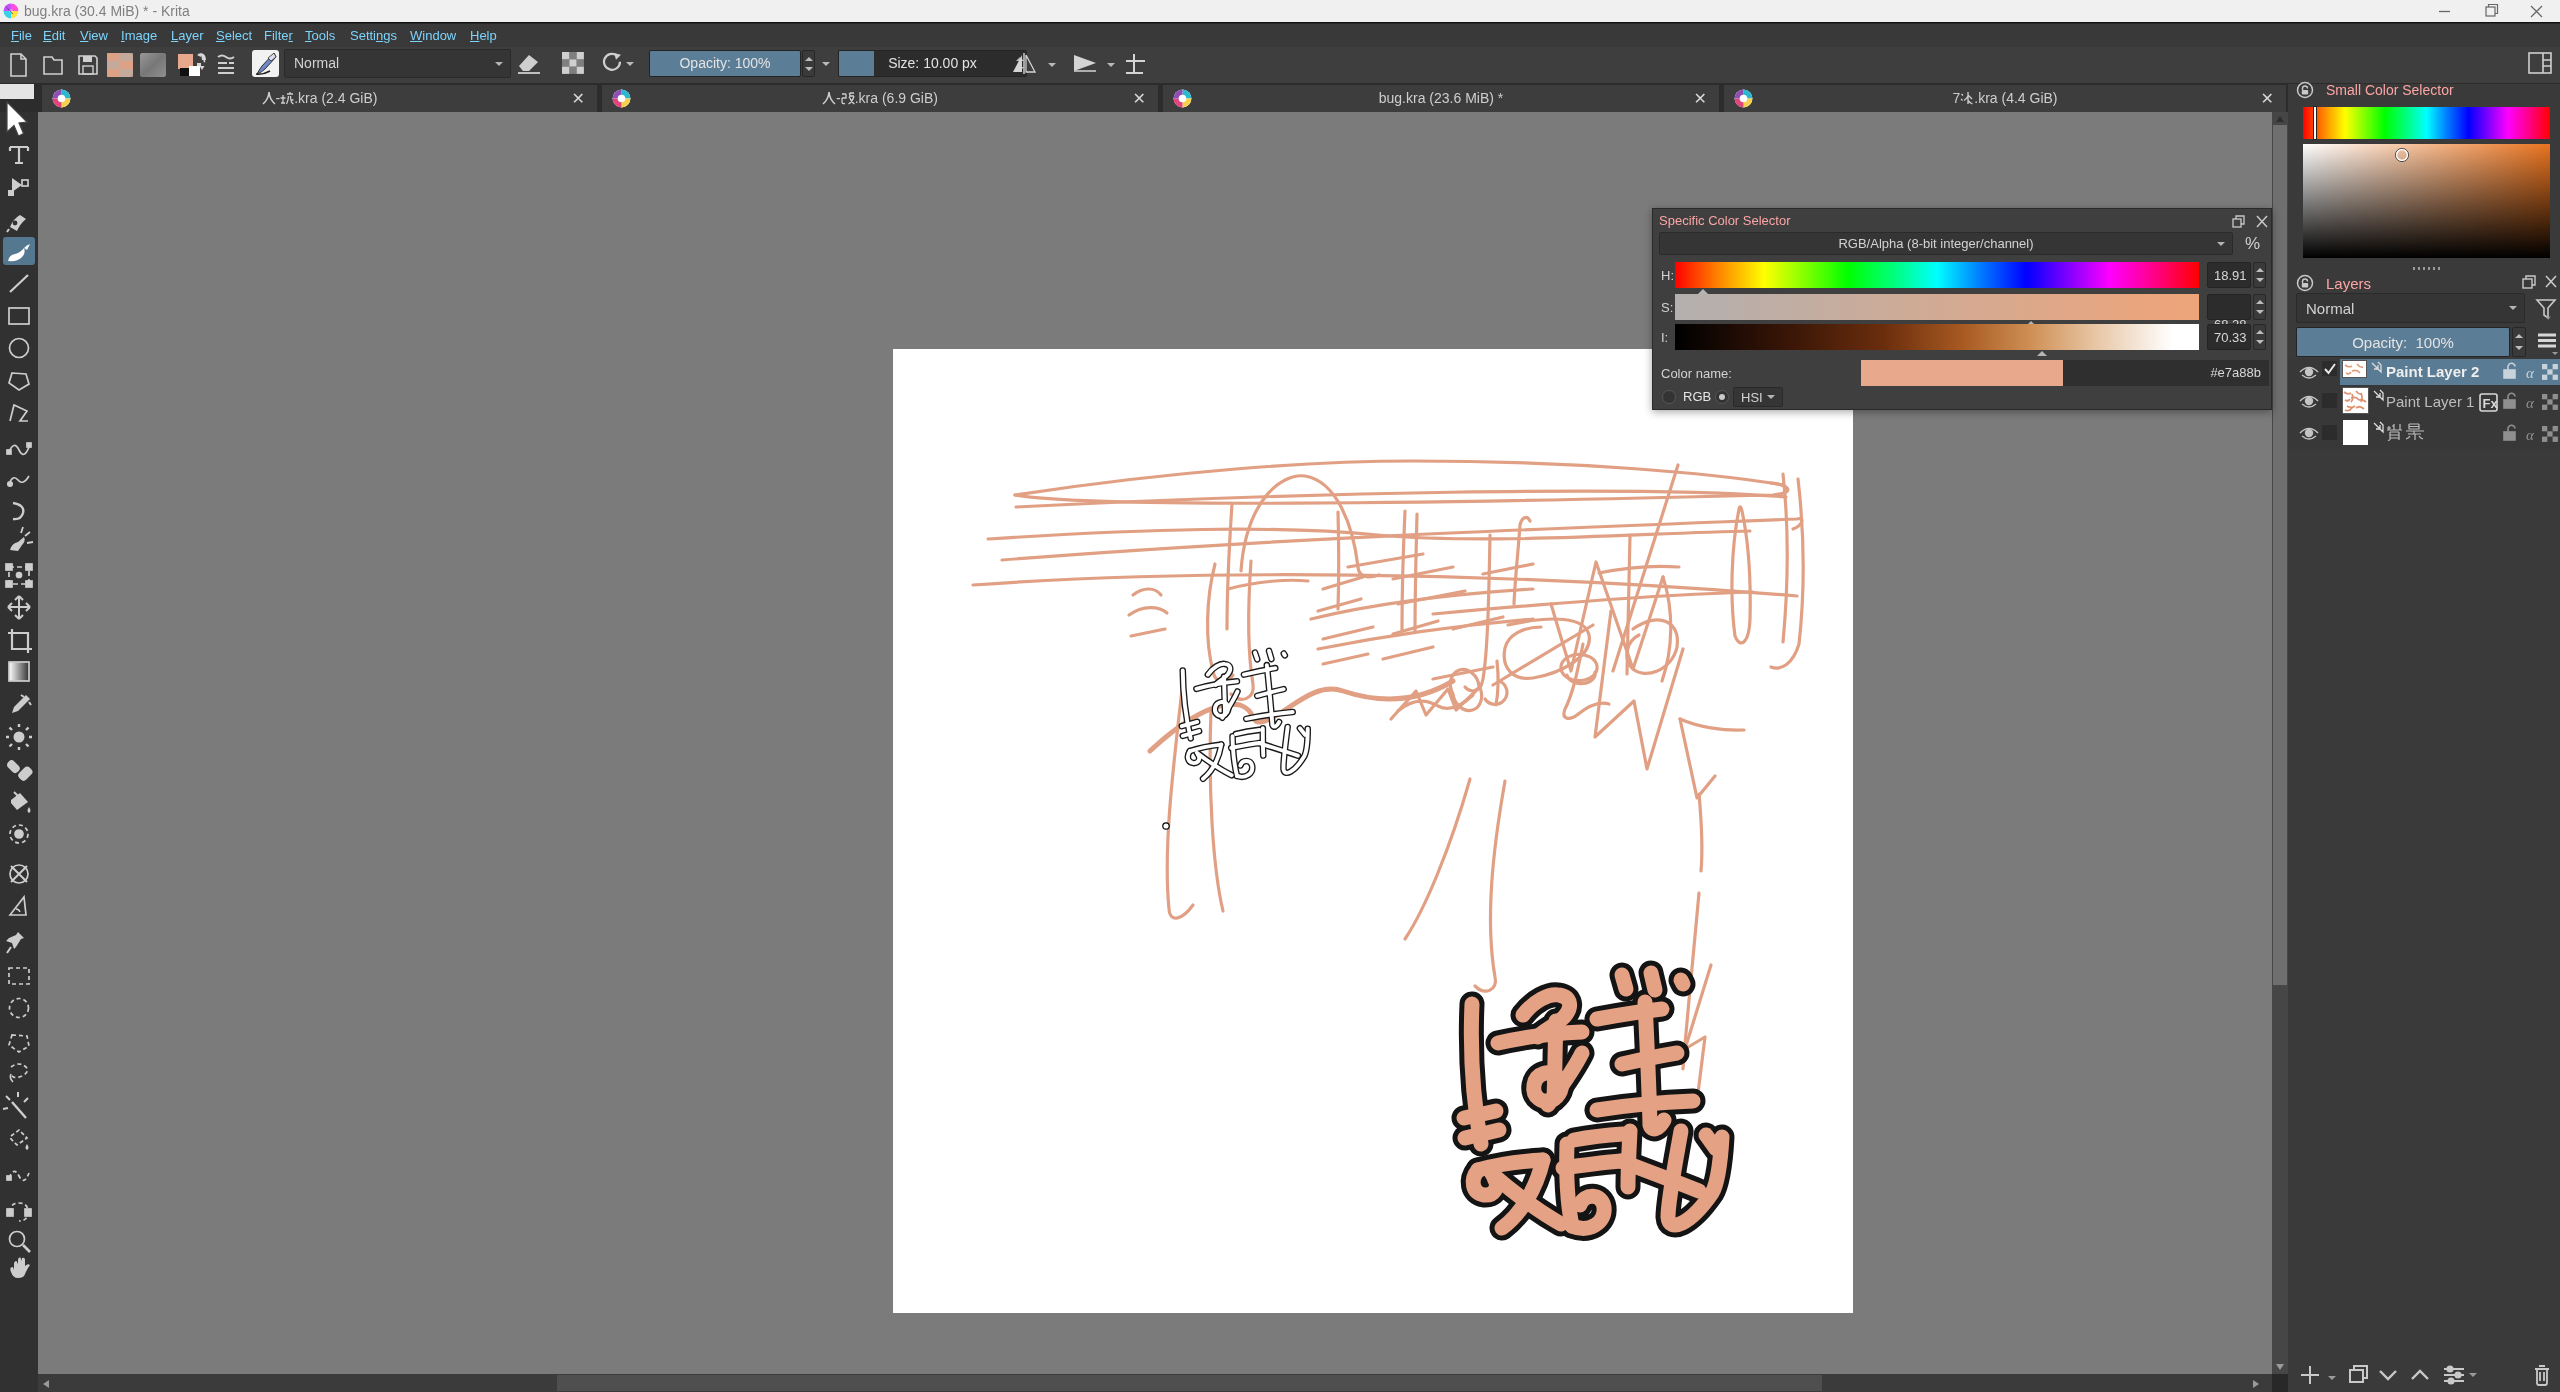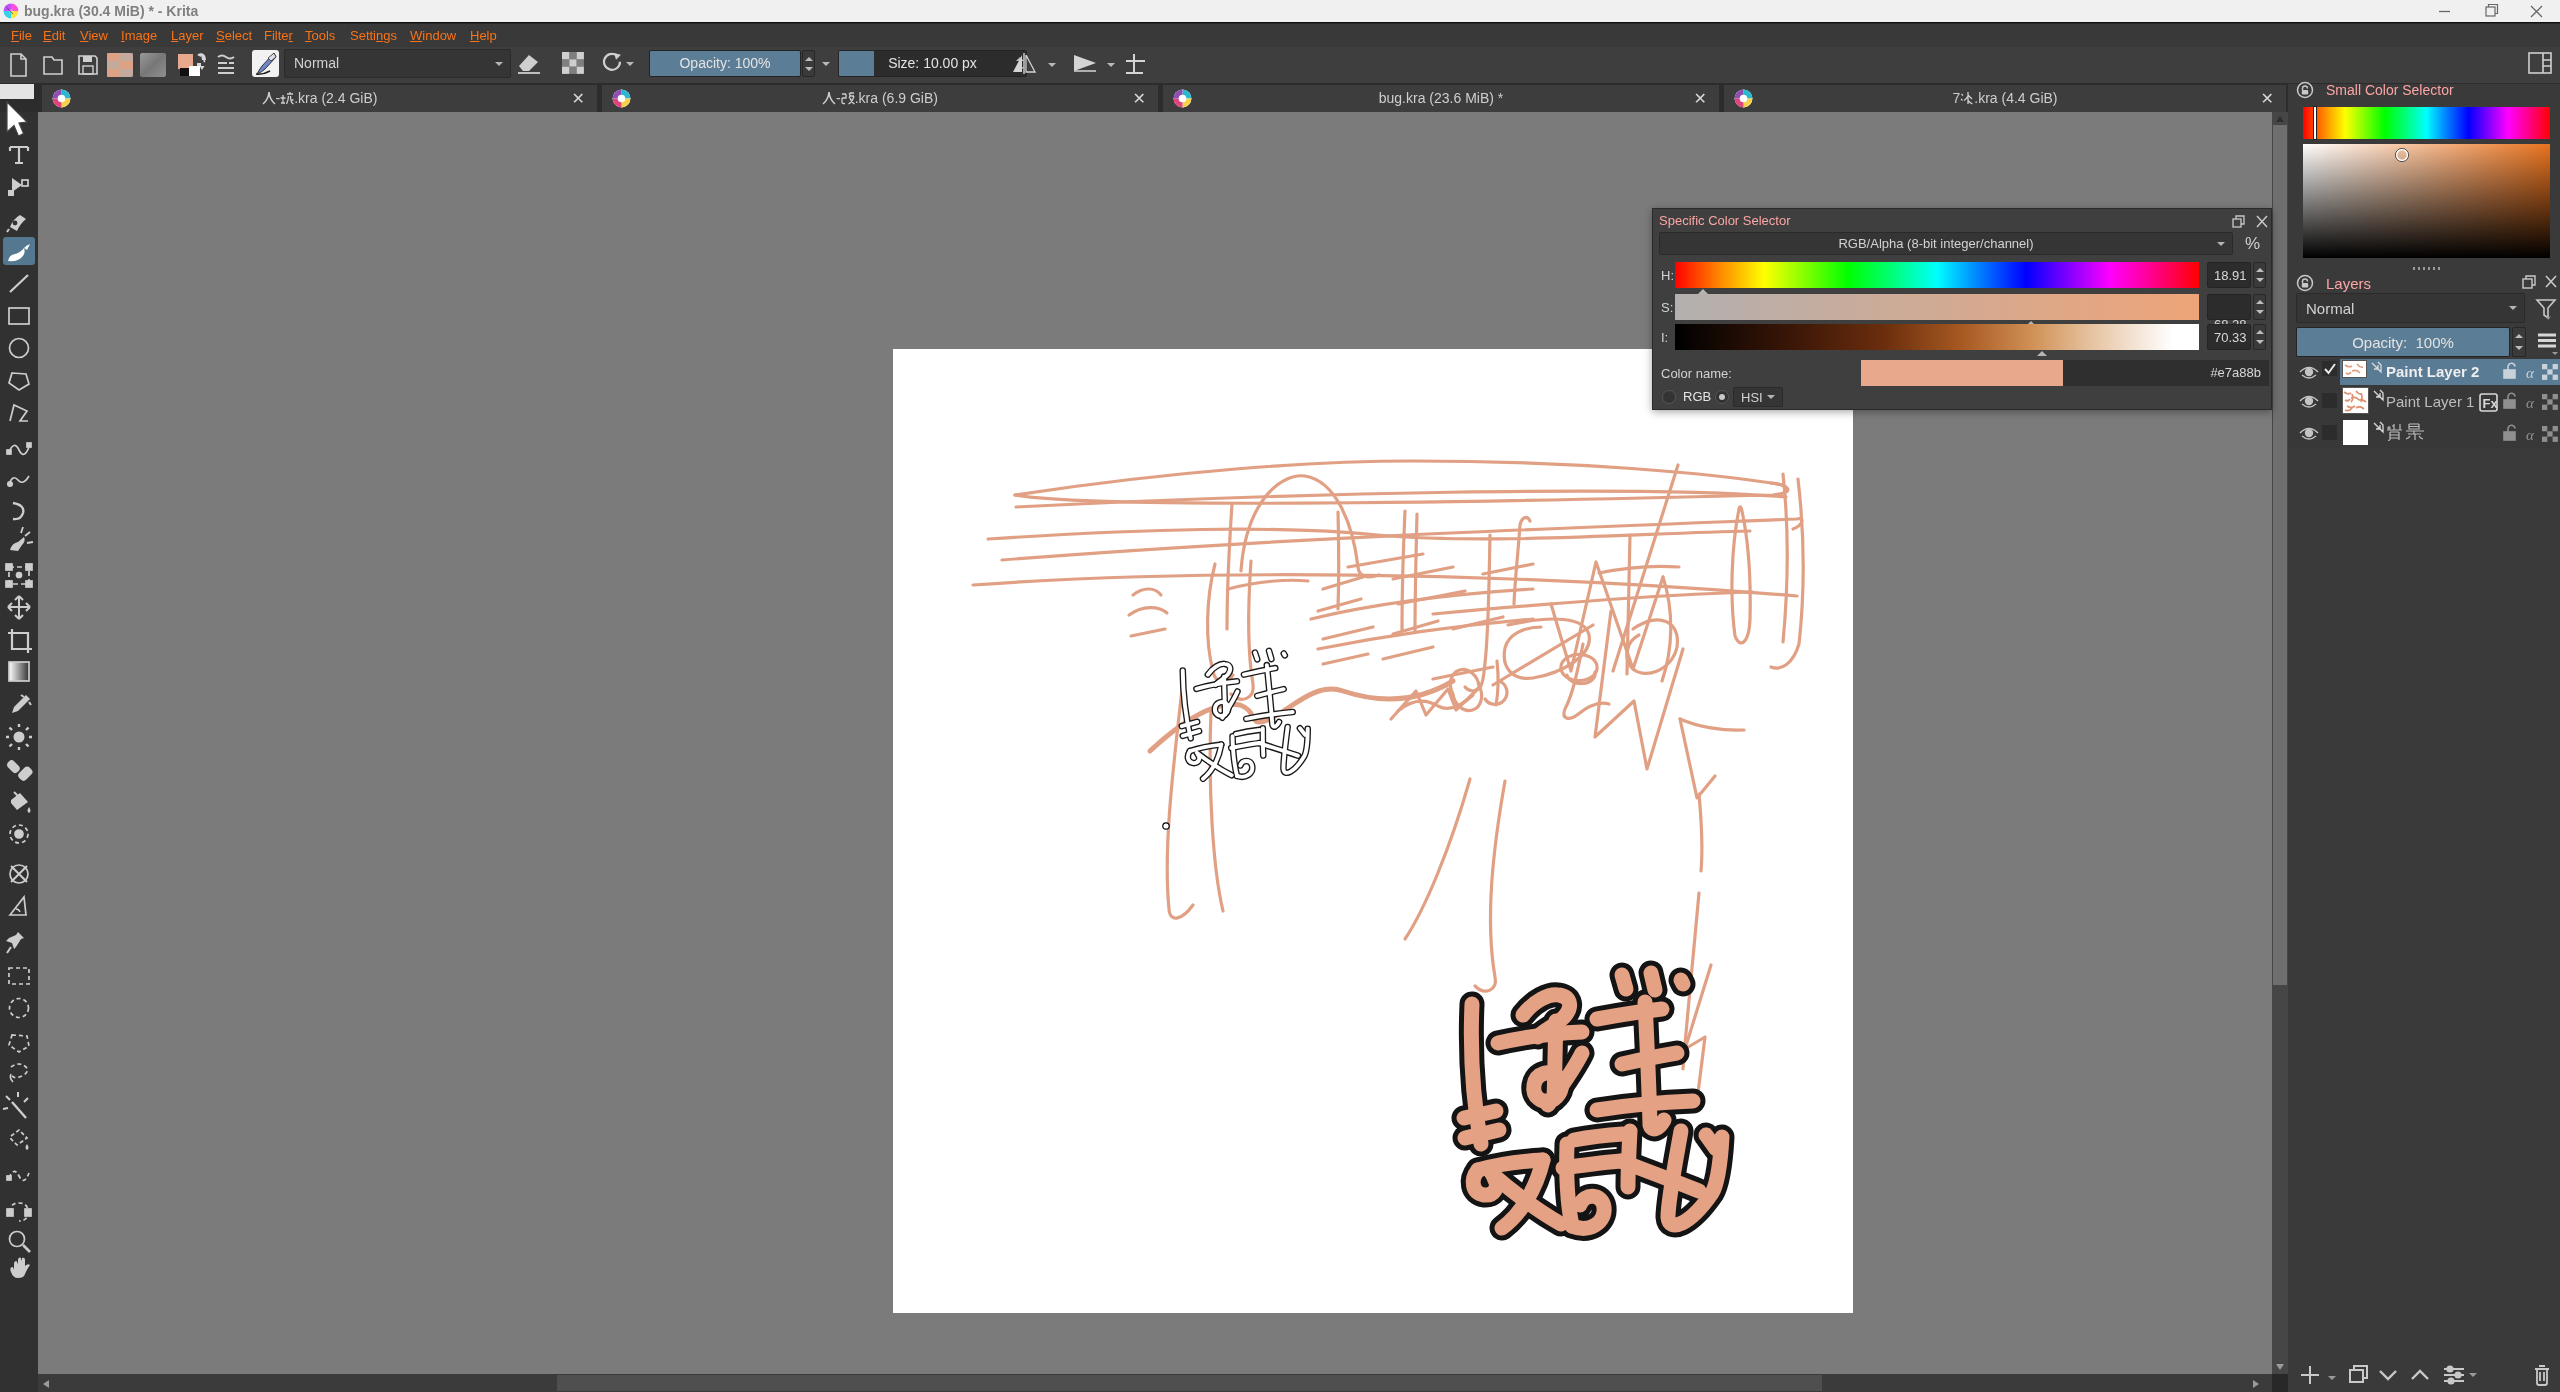--- a/index.html
+++ b/index.html
@@ -1,22 +1,22 @@
 <!DOCTYPE html>
 <html><head>
 <meta charset="utf-8">
 <style>
 * { margin:0; padding:0; box-sizing:border-box; }
 html,body { width:2560px; height:1392px; overflow:hidden; background:#282828; }
 body { font-family:"Liberation Sans", sans-serif; }
 #root { position:absolute; left:0; top:0; width:2560px; height:1392px; }
 .abs { position:absolute; }
 
-#titlebar { left:0; top:0; width:2560px; height:23px; background:#f0f0f0; color:#7f7f7f; font-size:14px; border-bottom:1px solid #101010;font-weight:bold; }
-#menubar { left:0; top:24px; width:2560px; height:23px; background:#393939; color:#f97316; font-size:13px; }
+#titlebar { left:0; top:0; width:2560px; height:23px; background:#f0f0f0; color:#7f7f7f; font-size:14px; border-bottom:1px solid #101010; }
+#menubar { left:0; top:24px; width:2560px; height:23px; background:#393939; color:#7dd3fc; font-size:13px; }
 .mitem { position:absolute; top:4px; }
 #toolbar { left:0; top:47px; width:2560px; height:37px; background:#3e3e3e; border-bottom:1px solid #2c2c2c;}
 #tabbar { left:0; top:84px; width:2560px; height:40px; background:#2c2c2c; }
 .tab { position:absolute; top:1px; height:27px; background:#3d3d3d; color:#cecece; font-size:14px; }
 .tab .ttl { position:absolute; top:5px; width:100%; text-align:center; }
 .tab .tx { position:absolute; top:4px; right:12px; color:#d7d7d7; font-size:16px; }
 
 #toolbox { left:0; top:112px; width:38px; height:1280px; background:#313131; }
 #canvasarea { left:38px; top:112px; width:2234px; height:1262px; background:#7b7b7b; }
 #whitecanvas { position:absolute; left:855px; top:237px; width:960px; height:964px; background:#fff; }

